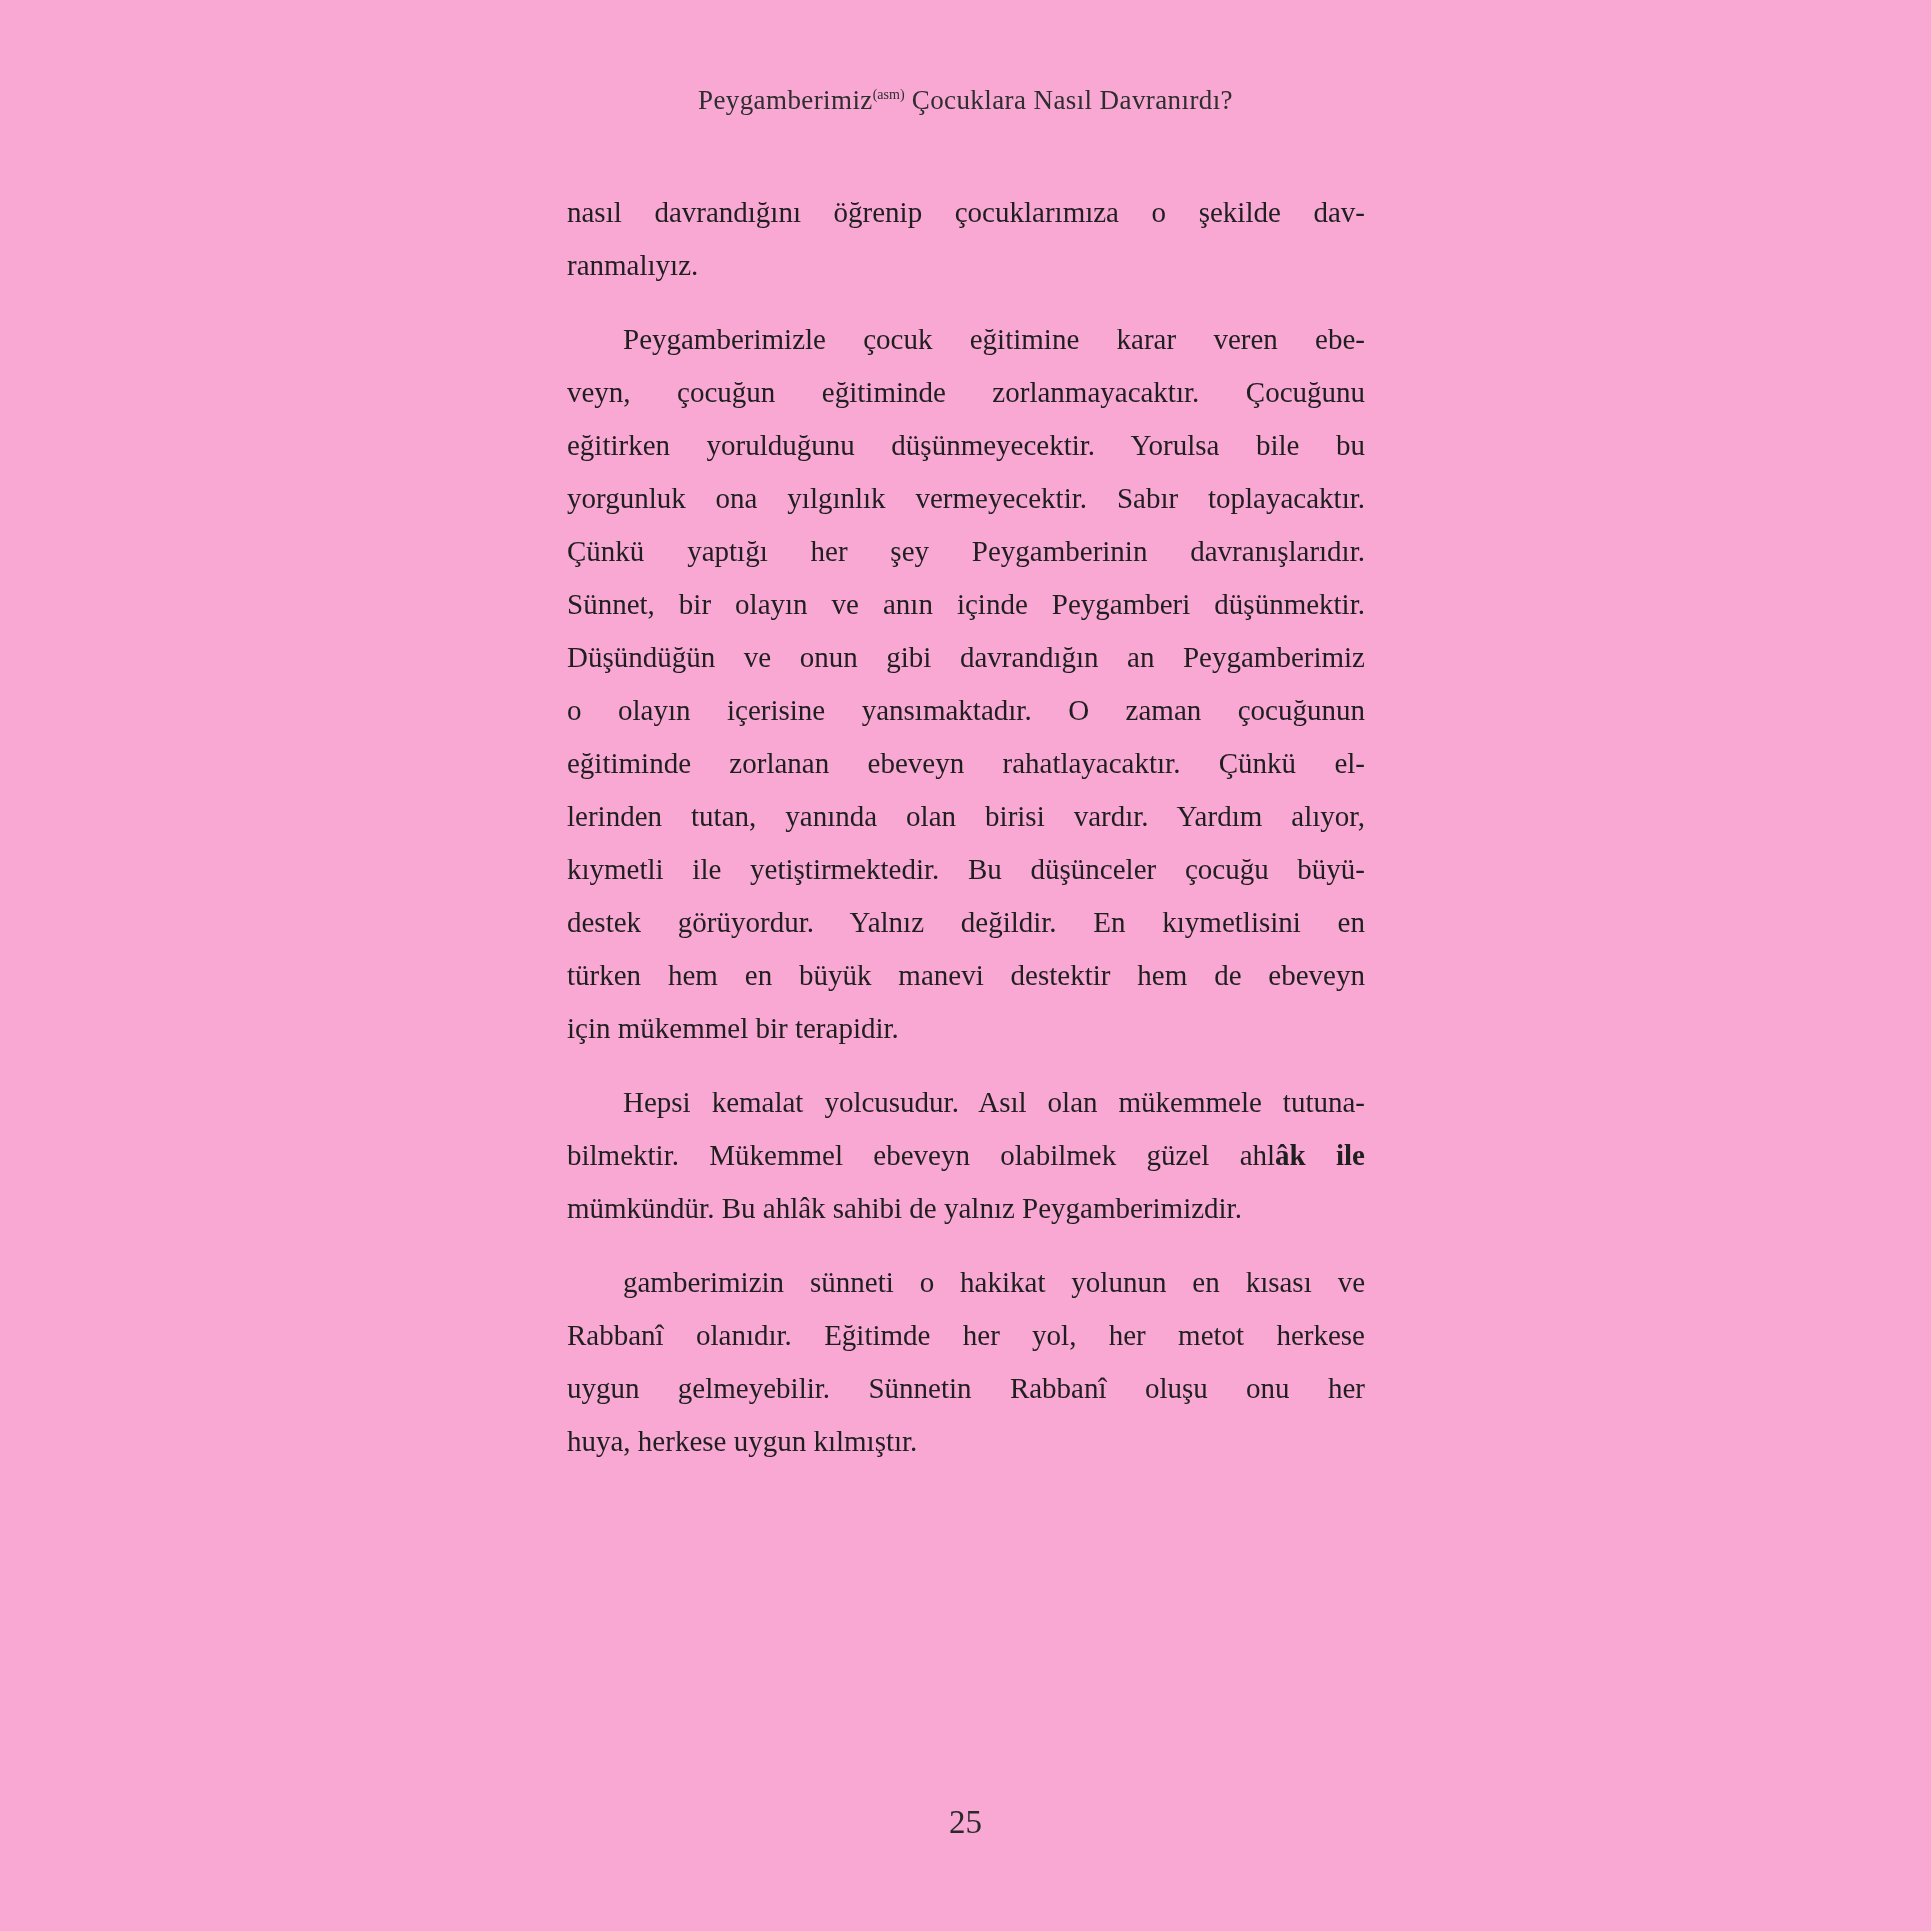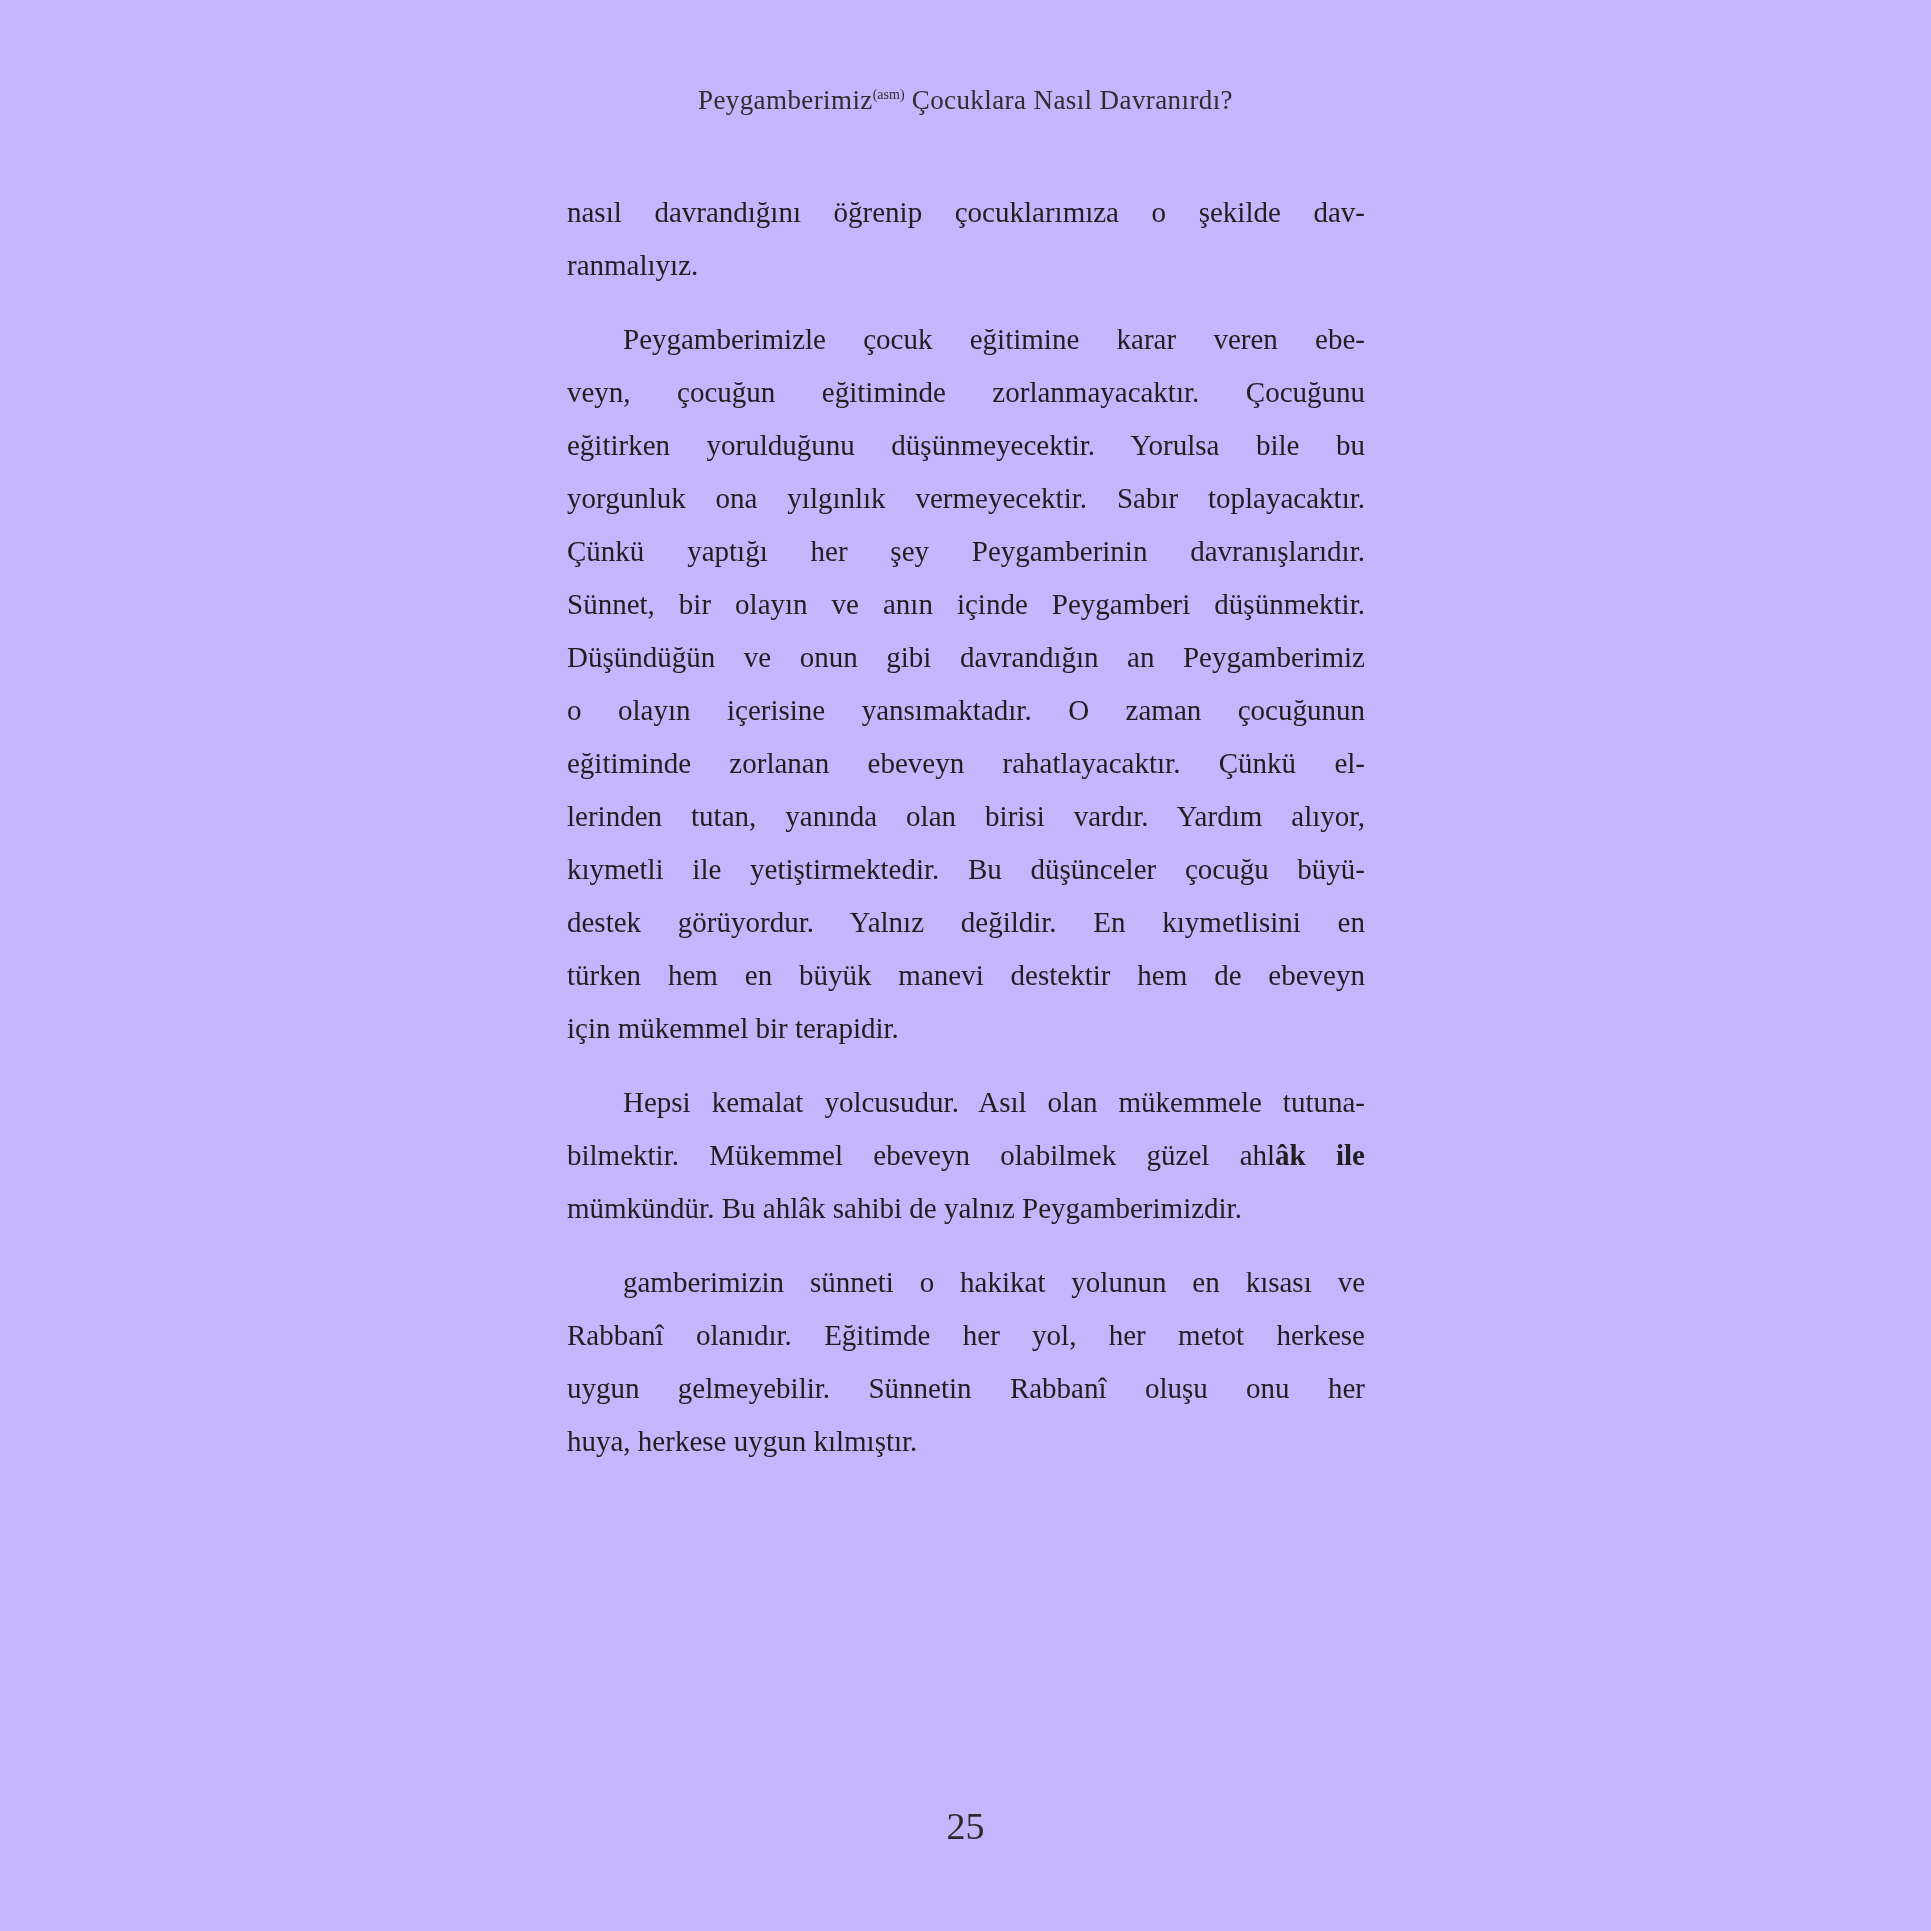--- a/index.html
+++ b/index.html
@@ -12,21 +12,21 @@
     height: 1931px;
     position: relative;
     font-family: "Liberation Serif", "DejaVu Serif", serif;
     color: #1f1f1f;
   }
   .page {
     position: absolute;
     top: 0; left: 0;
     width: 1931px;
     height: 1931px;
-    background: #c4b5fd;
+    background: #f9a8d4;
     overflow: hidden;
   }
   .running-head {
     position: absolute;
     top: 85px;
     left: 0;
     width: 1931px;
     text-align: center;
     font-size: 27px;
     letter-spacing: 0.4px;
@@ -64,21 +64,21 @@
   }
   .bold { font-weight: bold; margin-top: 18px; }
   .footer {
     position: absolute;
     top: 1804px;
     left: 0;
     width: 1931px;
     text-align: center;
   }
   .page-number {
-    font-size: 38px;
+    font-size: 33px;
     color: #2a2a2a;
   }
 </style>
 </head>
 <body>
 
 <div class="page">
 
   <div class="running-head">
     <span><span>Peygamberimiz</span><sup>(asm)</sup><span> Çocuklara Nasıl Davranırdı?</span></span>

